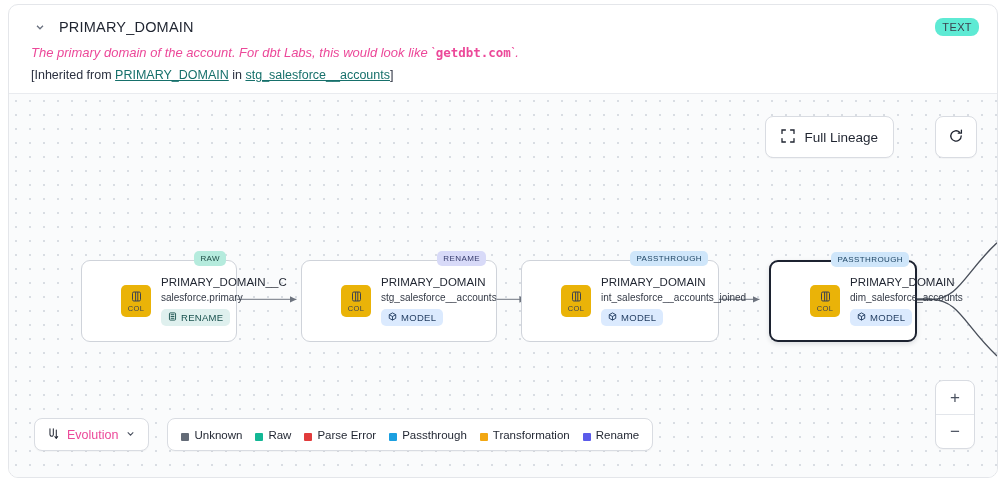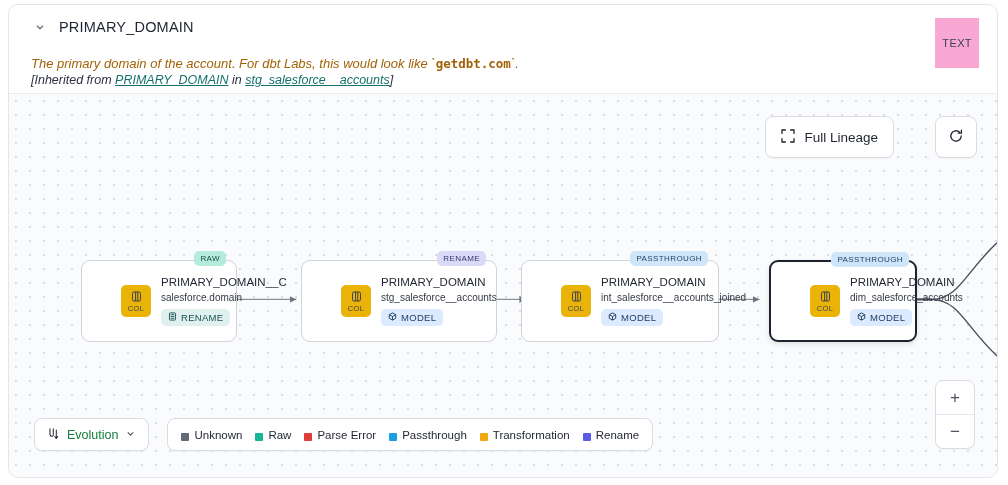--- a/index.html
+++ b/index.html
@@ -56,44 +56,44 @@
   .page-title {
     font-size: 14.5px;
     color: #1f2430;
     letter-spacing: .2px;
     font-weight: 400;
   }
   .type-badge {
     position: absolute;
     right: 18px;
     top: 13px;
-    background: #f9a8d4;
+    background: #5eead4;
     color: #3c4250;
     font-size: 11px;
     letter-spacing: .4px;
-    padding: 19px 7px;
-    border-radius: 0;
+    padding: 3px 7px;
+    border-radius: 8px;
   }
   .desc {
-    margin-top: 16px;
+    margin-top: 5px;
     font-size: 13px;
     font-style: italic;
-    color: #a16207;
+    color: #ec4899;
     line-height: 18px;
     padding-left: 4px;
   }
   .desc .code {
     font-family: "DejaVu Sans Mono", monospace;
     font-style: normal;
     font-weight: bold;
     font-size: 12.5px;
   }
   .inherited {
+    margin-top: 6px;
     font-size: 12.5px;
-    font-style: italic;
     color: #2b3140;
     padding-left: 4px;
   }
   .inherited a {
     color: #16706b;
     text-decoration: underline;
   }
 
   
   .canvas {
@@ -252,21 +252,21 @@
     overflow: hidden;
     height: 31px;
     box-shadow: 0 1px 1px rgba(16,24,40,.03);
   }
   .seg {
     display: flex;
     align-items: center;
     gap: 7px;
     padding: 0 12px;
     font-size: 12.5px;
-    color: #15803d;
+    color: #ec4899;
     cursor: pointer;
   }
   .seg.active {
     background: #11534d;
     color: #ffffff;
   }
   .seg + .seg { border-left: 1px solid #d9dce2; }
 
   .legend {
     display: flex;
@@ -356,21 +356,21 @@
         <span class="node-tag tag-raw" style="right:10px;">RAW</span>
         <span class="col-chip">
           <svg width="13" height="13" viewBox="0 0 13 13" fill="none" stroke="#3c4250" stroke-width="1">
             <rect x="2.5" y="2" width="8" height="9" rx="1.4"></rect>
             <path d="M5.6 2v9M7.8 2v9"></path>
           </svg>
           <span class="col-label">COL</span>
         </span>
         <div class="node-body">
           <div class="node-title">PRIMARY_DOMAIN__C</div>
-          <div class="node-sub">salesforce.domain</div>
+          <div class="node-sub">salesforce.primary</div>
           <span class="node-kind kind-source">
             <span>
               <svg width="9" height="9" viewBox="0 0 10 10" fill="none" stroke="#17504c" stroke-width="1">
                 <rect x="1.6" y="1" width="6.8" height="8" rx="1"></rect>
                 <path d="M3 3h4M3 5h4M3 7h4"></path>
               </svg>
             </span>
             <span>RENAME</span>
           </span>
         </div>

